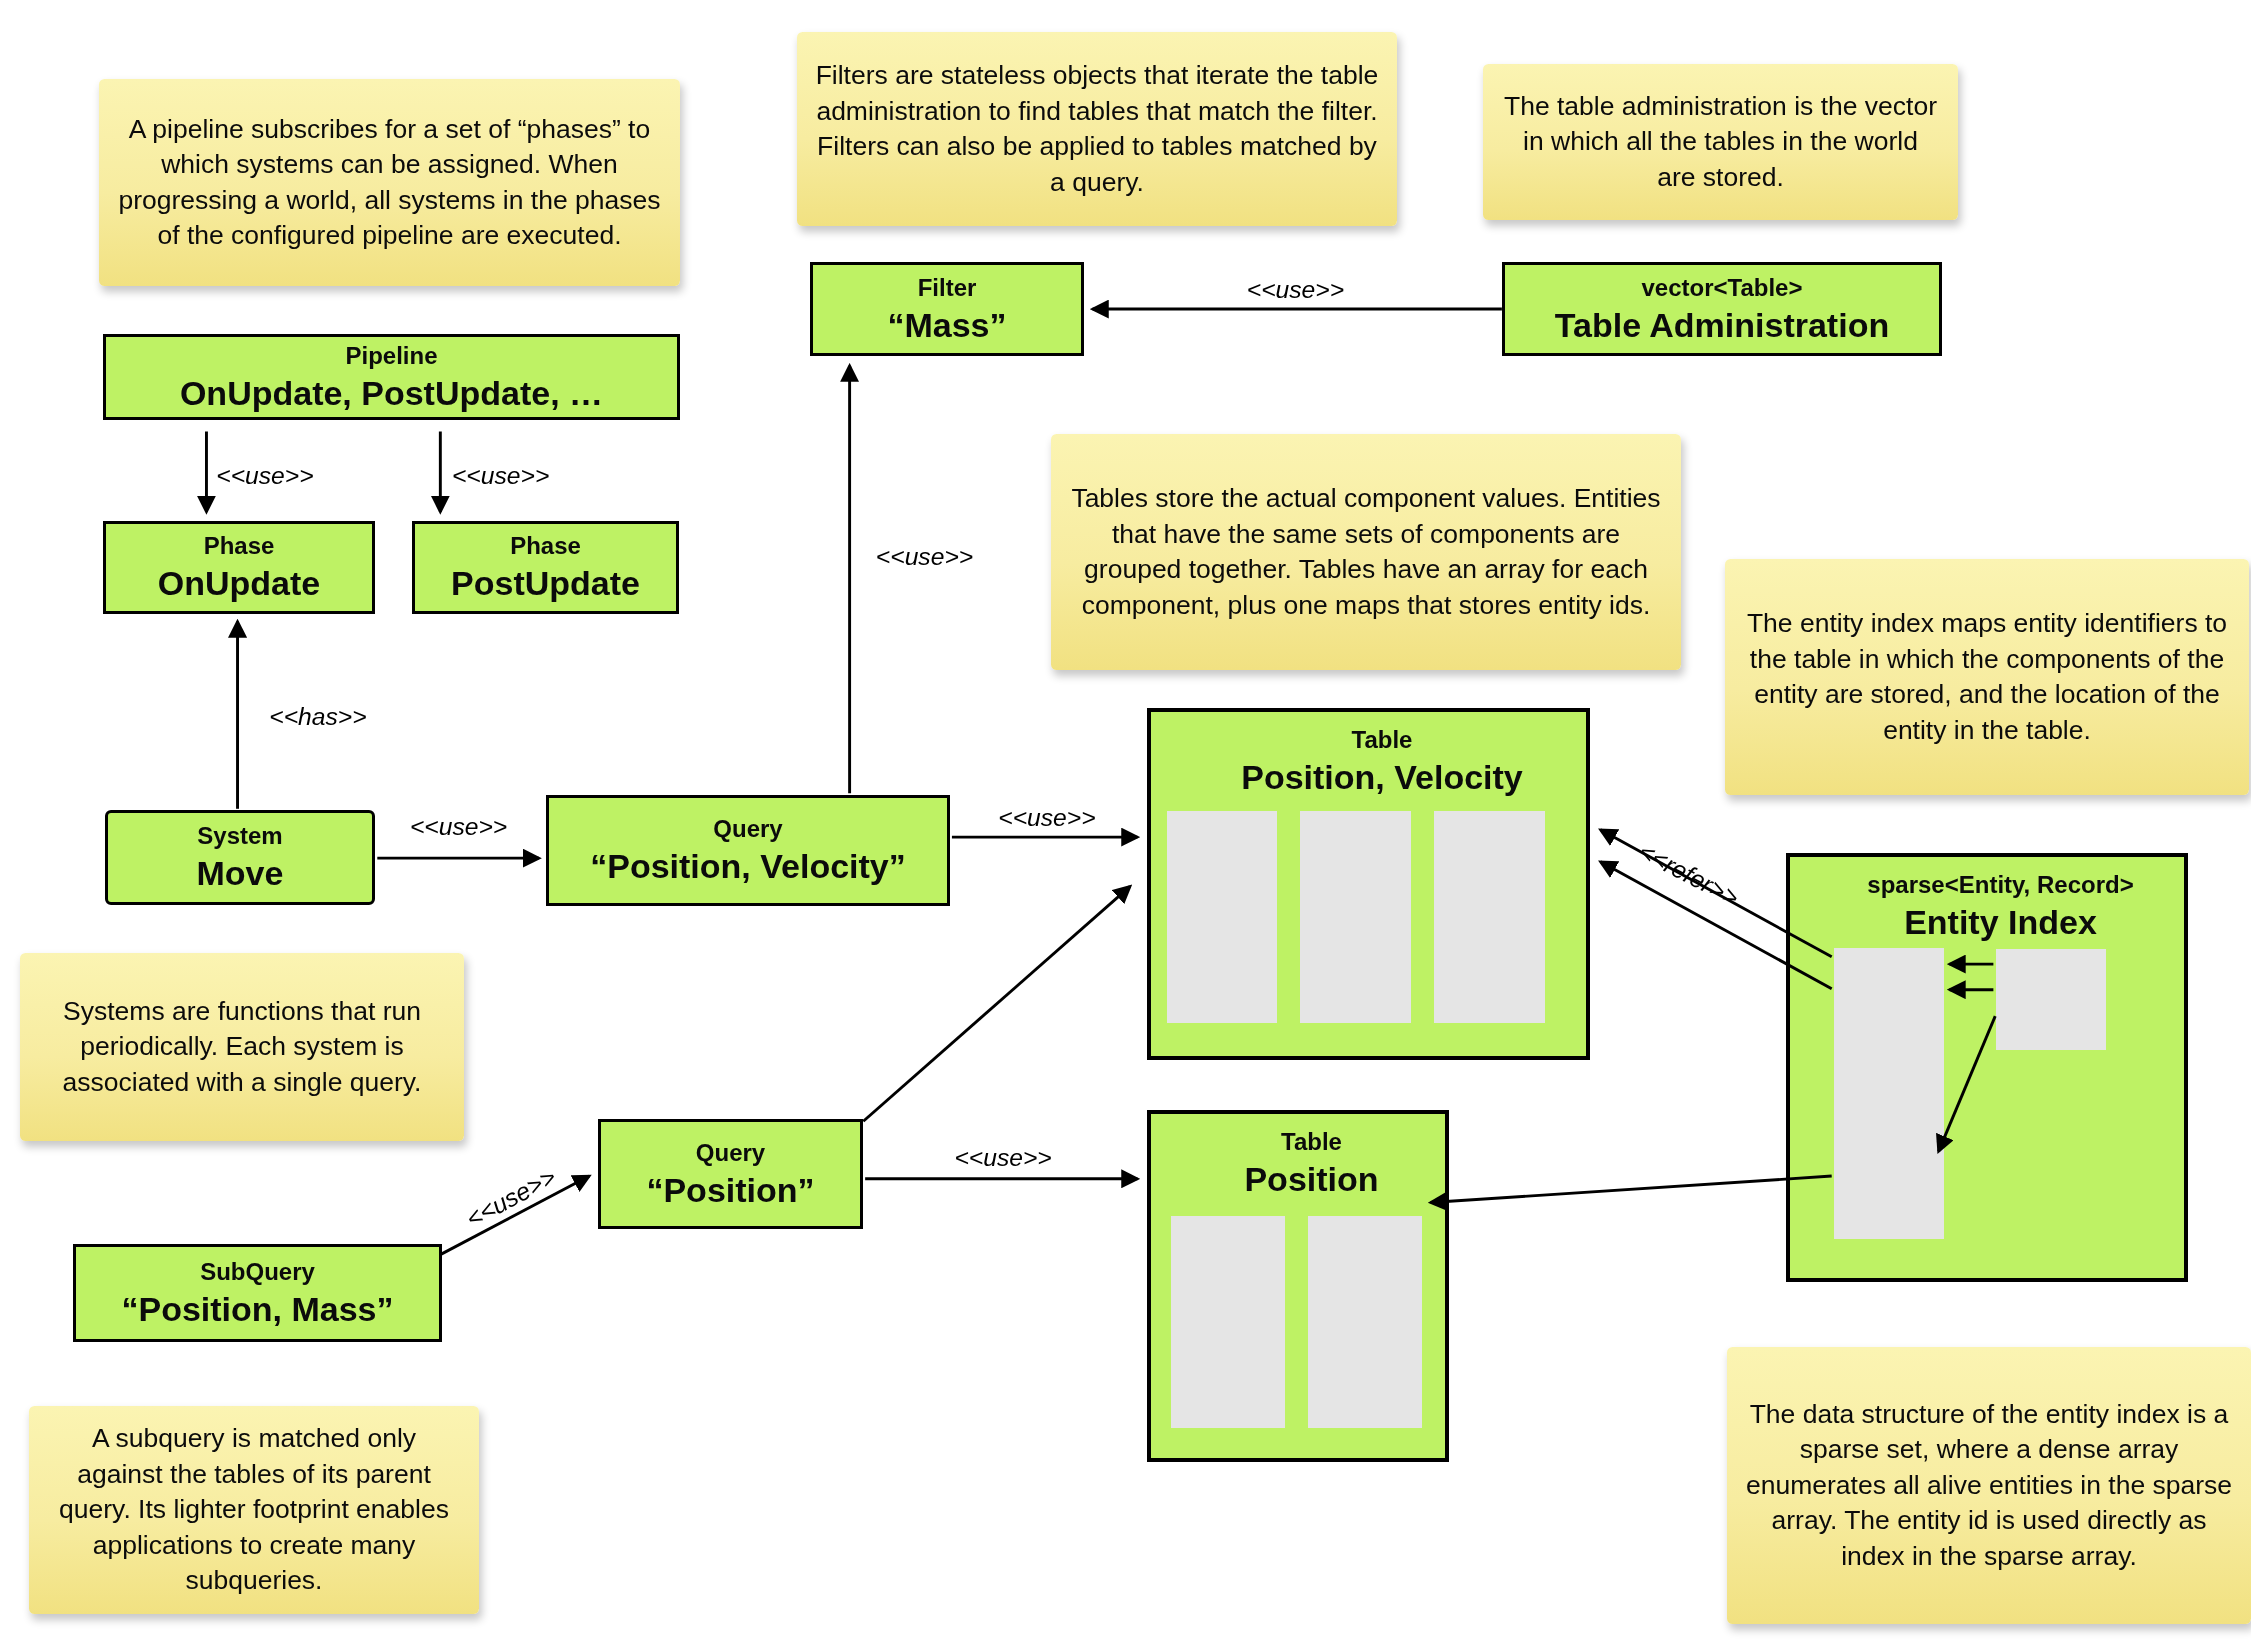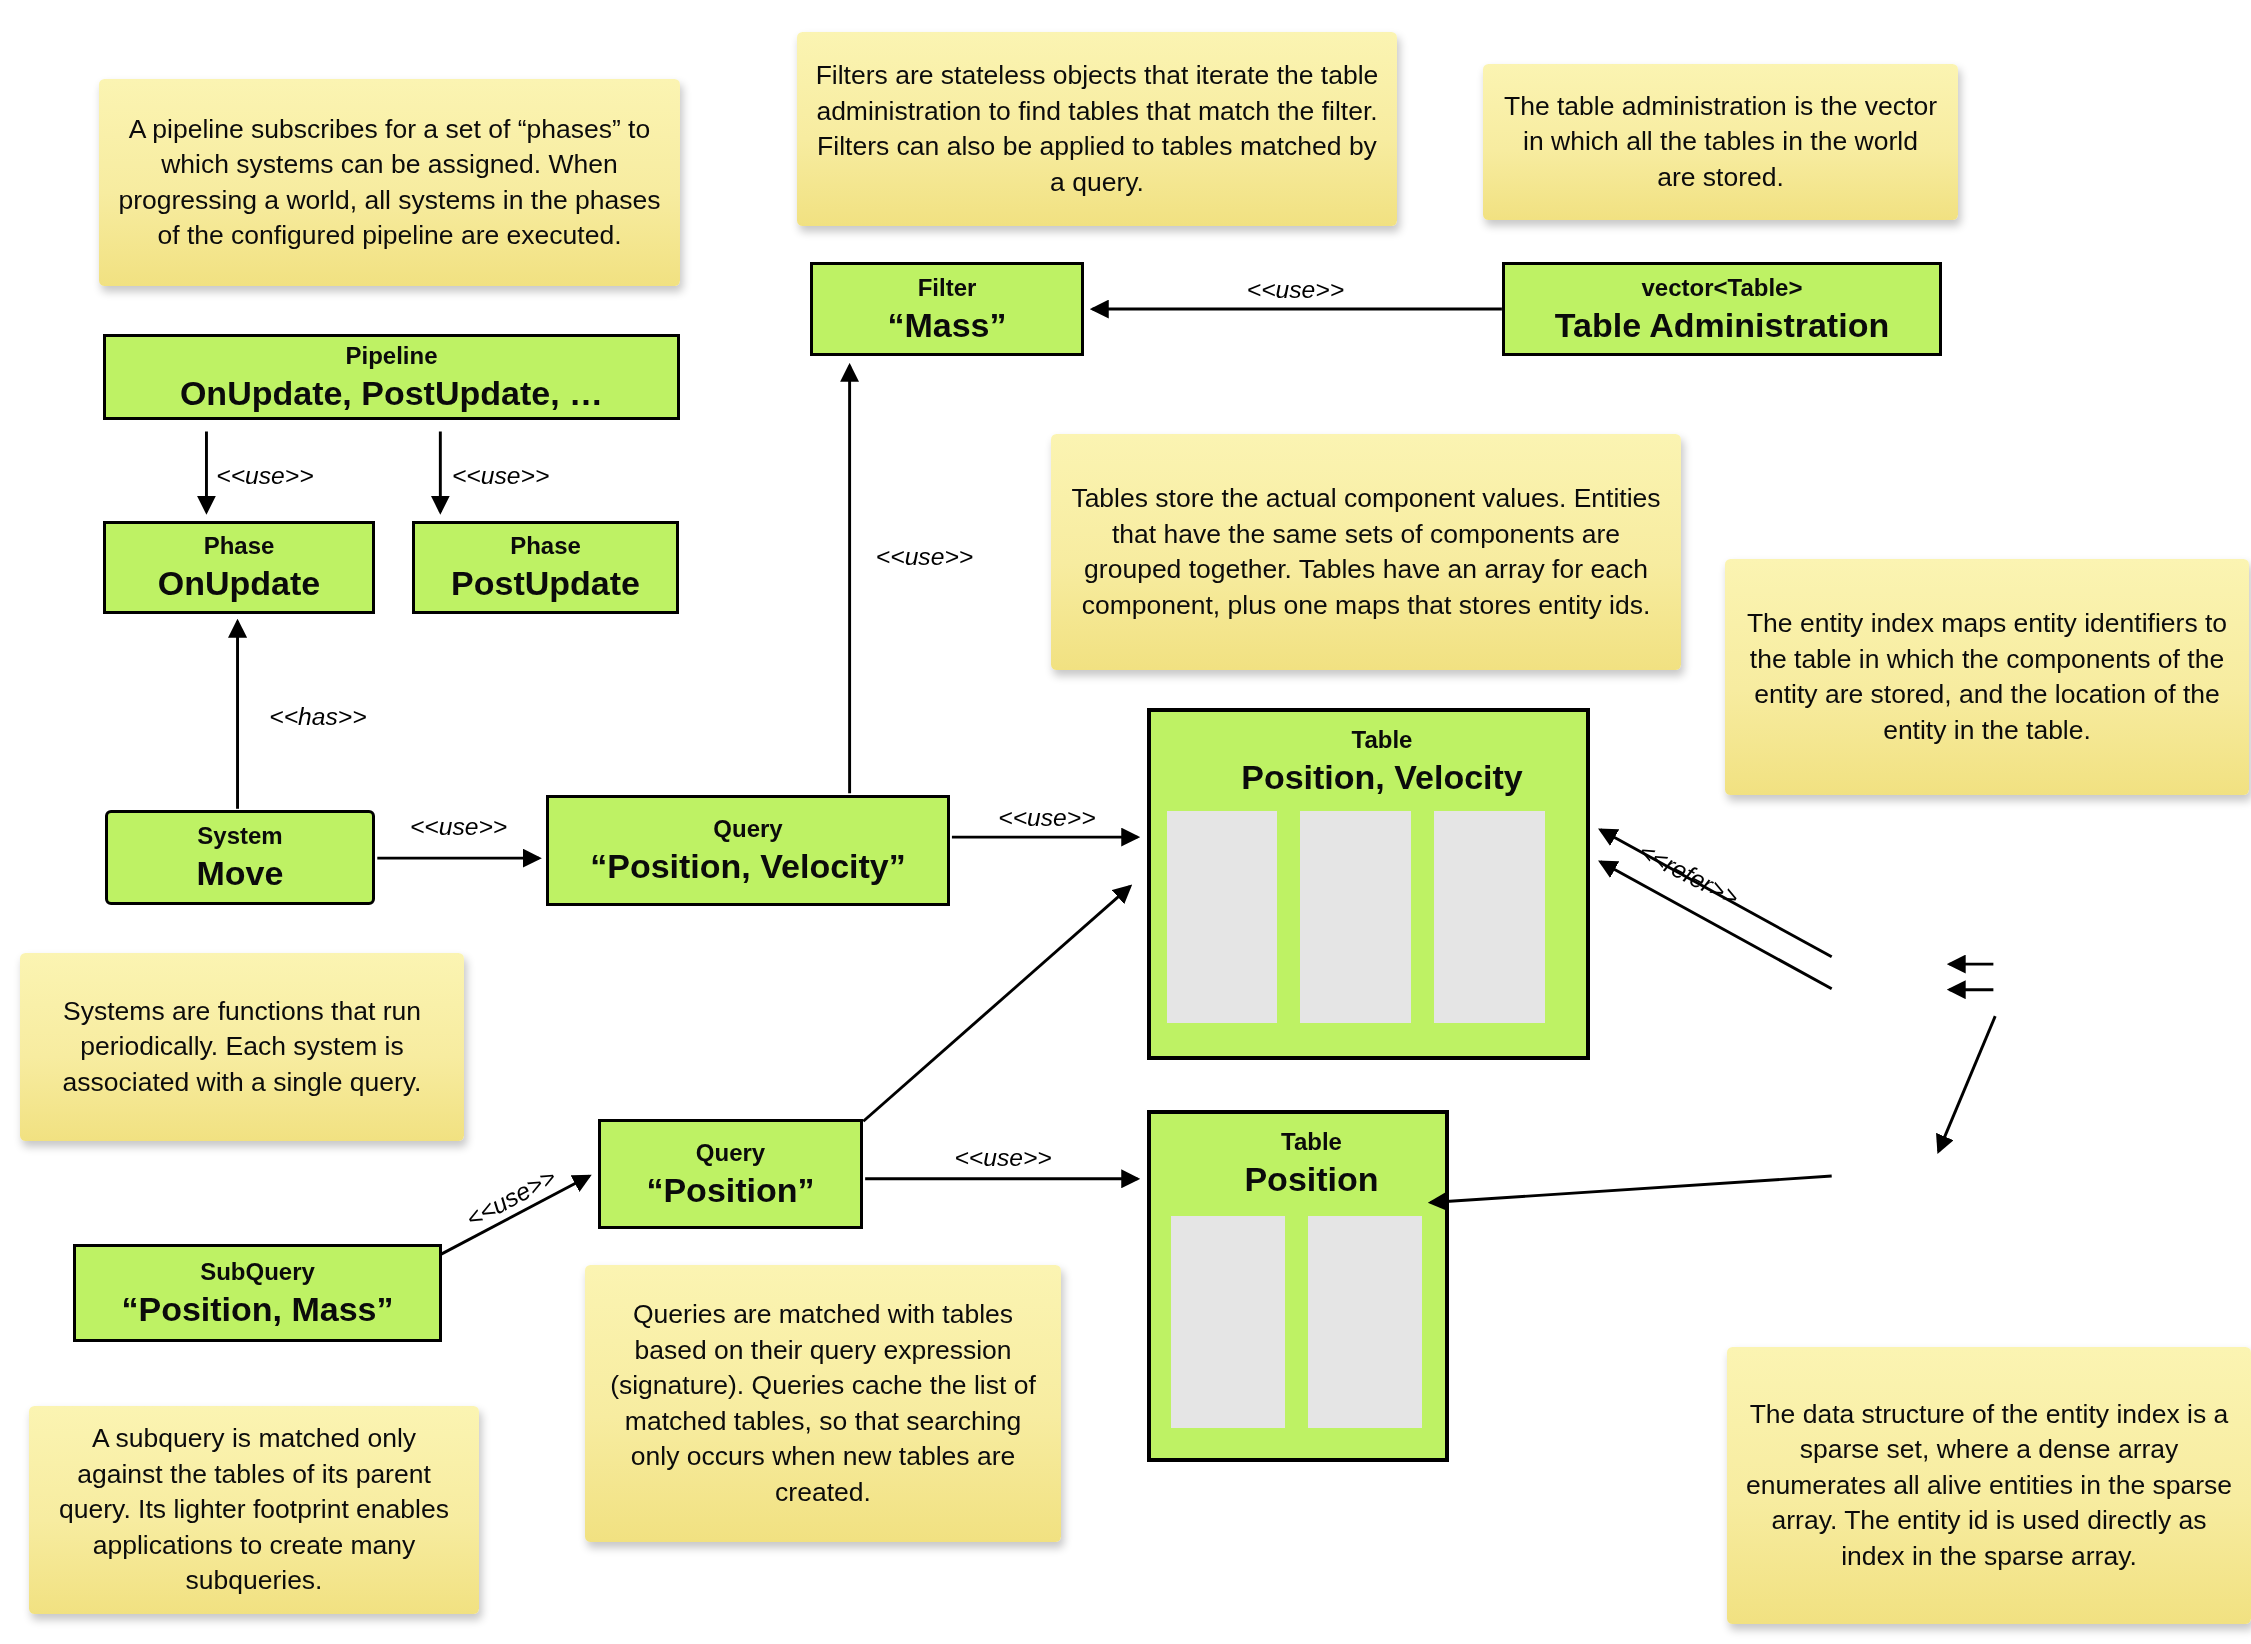--- a/index.html
+++ b/index.html
@@ -28,21 +28,20 @@
 <body>
 
 <div id="canvas">
 
   <div class="note" style="left:99px;top:79px;width:581px;height:207px;">A pipeline subscribes for a set of “phases” to which systems can be assigned. When progressing a world, all systems in the phases of the configured pipeline are executed.</div>
   <div class="note" style="left:761px;top:32px;width:600px;height:194px;margin-left:36px;">Filters are stateless objects that iterate the table administration to find tables that match the filter. Filters can also be applied to tables matched by a query.</div>
   <div class="note" style="left:1483px;top:64px;width:475px;height:156px;">The table administration is the vector in which all the tables in the world are stored.</div>
   <div class="note" style="left:1051px;top:434px;width:630px;height:236px;">Tables store the actual component values. Entities that have the same sets of components are grouped together. Tables have an array for each component, plus one maps that stores entity ids.</div>
   <div class="note" style="left:1725px;top:559px;width:524px;height:236px;">The entity index maps entity identifiers to the table in which the components of the entity are stored, and the location of the entity in the table.</div>
   <div class="note" style="left:20px;top:953px;width:444px;height:188px;">Systems are functions that run periodically. Each system is associated with a single query.</div>
-  <div class="note" style="left:585px;top:1265px;width:476px;height:277px;">Queries are matched with tables based on their query expression (signature). Queries cache the list of matched tables, so that searching only occurs when new tables are created.</div>
   <div class="note" style="left:29px;top:1406px;width:450px;height:208px;">A subquery is matched only against the tables of its parent query. Its lighter footprint enables applications to create many subqueries.</div>
   <div class="note" style="left:1727px;top:1347px;width:524px;height:277px;">The data structure of the entity index is a sparse set, where a dense array enumerates all alive entities in the sparse array. The entity id is used directly as index in the sparse array.</div>
 
   <div class="ubox" style="left:810px;top:262px;width:274px;height:94px;">
     <div class="stereo">Filter</div>
     <div class="bname">“Mass”</div>
   </div>
 
   <div class="ubox" style="left:1502px;top:262px;width:440px;height:94px;">
     <div class="stereo">vector&lt;Table&gt;</div>
@@ -92,20 +91,26 @@
     <div class="arrblock" style="left:283px;top:99px;width:111px;height:212px;"></div>
   </div>
 
   <div class="ubox big" style="left:1147px;top:1110px;width:302px;height:352px;">
     <div class="stereo">Table</div>
     <div class="bname">Position</div>
     <div class="arrblock" style="left:20px;top:102px;width:114px;height:212px;"></div>
     <div class="arrblock" style="left:157px;top:102px;width:114px;height:212px;"></div>
   </div>
 
+  <div class="ubox big" style="left:1786px;top:853px;width:402px;height:429px;">
+    <div class="stereo">sparse&lt;Entity, Record&gt;</div>
+    <div class="bname">Entity Index</div>
+    <div class="arrblock" style="left:44px;top:91px;width:110px;height:291px;"></div>
+    <div class="arrblock" style="left:206px;top:92px;width:110px;height:101px;"></div>
+  </div>
 
   <svg id="wires" viewBox="0 0 2464 1800">
     <defs>
       <marker id="ah" viewBox="0 0 10 10" refX="8.5" refY="5" markerWidth="6.5" markerHeight="6.5" orient="auto">
         <path d="M0,0 L10,5 L0,10 z" fill="#000"></path>
       </marker>
     </defs>
 
     <line x1="1644" y1="338" x2="1196" y2="338" marker-end="url(#ah)"></line>
     <text x="1418" y="326" text-anchor="middle">&lt;&lt;use&gt;&gt;</text>

